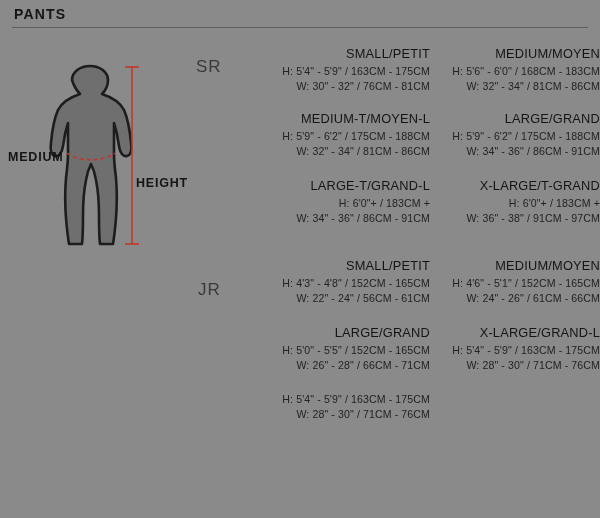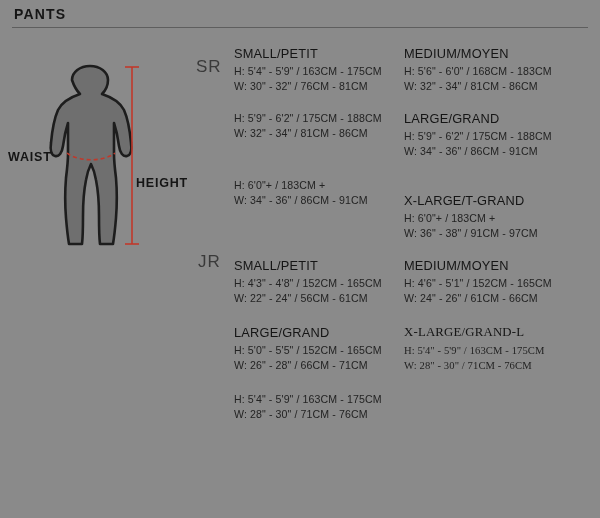--- a/index.html
+++ b/index.html
@@ -72,27 +72,27 @@
 
   
   .group-letter {
     position: absolute;
     font-size: 17px;
     letter-spacing: 1px;
     color: #3a3a3a;
     font-weight: normal;
   }
   #sr-letter { left: 196px; top: 57px; }
-  #jr-letter { left: 198px; top: 252px; }
+  #jr-letter { left: 198px; top: 280px; }
 
   
   .block {
     position: absolute;
     width: 196px;
-    text-align: left;
+    text-align: right;
   }
   .block .name {
     font-size: 12.8px;
     color: #151515;
     letter-spacing: 0.2px;
     margin-bottom: 3px;
     white-space: nowrap;
   }
   .block .line {
     font-size: 10.6px;
@@ -101,27 +101,27 @@
     line-height: 15px;
     white-space: nowrap;
   }
 
   
   #sr-0 { left: 234px; top: 46px; }
   #sr-1 { left: 404px; top: 46px; }
   #sr-2 { left: 234px; top: 111px; }
   #sr-3 { left: 404px; top: 111px; }
   #sr-4 { left: 234px; top: 178px; }
-  #sr-5 { left: 404px; top: 178px; margin-top: 15px; }
+  #sr-5 { left: 404px; top: 178px; }
 
   
   #jr-0 { left: 234px; top: 258px; }
   #jr-1 { left: 404px; top: 258px; }
   #jr-2 { left: 234px; top: 325px; }
-  #jr-3 { left: 404px; top: 325px; font-family: Liberation Serif, serif; }
+  #jr-3 { left: 404px; top: 325px; }
   #jr-4 { left: 234px; top: 392px; }
 </style>
 </head>
 <body>
 
 <div class="page">
 
   <div class="title">PANTS</div>
   <div class="title-rule"></div>
 
@@ -164,46 +164,48 @@
         <path d="M57 103 C68 112, 94 112, 105 103" stroke-dasharray="4 3"></path>
       </g>
       <g stroke="#c0392b" stroke-width="1.6" fill="none">
         <line x1="122" y1="17" x2="122" y2="194"></line>
         <line x1="115" y1="17" x2="129" y2="17"></line>
         <line x1="115" y1="194" x2="129" y2="194"></line>
       </g>
     </svg>
   </div>
 
-  <div class="waist-label">WAIST</div>
+  <div class="waist-label">MEDIUM</div>
   <div class="height-label">HEIGHT</div>
 
   <div class="group-letter" id="sr-letter">SR</div>
   <div class="group-letter" id="jr-letter">JR</div>
 
   <div class="block" id="sr-0">
     <div class="name">SMALL/PETIT</div>
     <div class="line">H: 5'4" - 5'9" / 163CM - 175CM</div>
     <div class="line">W: 30" - 32" / 76CM - 81CM</div>
   </div>
   <div class="block" id="sr-1">
     <div class="name">MEDIUM/MOYEN</div>
     <div class="line">H: 5'6" - 6'0" / 168CM - 183CM</div>
     <div class="line">W: 32" - 34" / 81CM - 86CM</div>
   </div>
   <div class="block" id="sr-2">
+    <div class="name">MEDIUM-T/MOYEN-L</div>
     <div class="line">H: 5'9" - 6'2" / 175CM - 188CM</div>
     <div class="line">W: 32" - 34" / 81CM - 86CM</div>
   </div>
   <div class="block" id="sr-3">
     <div class="name">LARGE/GRAND</div>
     <div class="line">H: 5'9" - 6'2" / 175CM - 188CM</div>
     <div class="line">W: 34" - 36" / 86CM - 91CM</div>
   </div>
   <div class="block" id="sr-4">
+    <div class="name">LARGE-T/GRAND-L</div>
     <div class="line">H: 6'0"+ / 183CM +</div>
     <div class="line">W: 34" - 36" / 86CM - 91CM</div>
   </div>
   <div class="block" id="sr-5">
     <div class="name">X-LARGE/T-GRAND</div>
     <div class="line">H: 6'0"+ / 183CM +</div>
     <div class="line">W: 36" - 38" / 91CM - 97CM</div>
   </div>
 
   <div class="block" id="jr-0">

